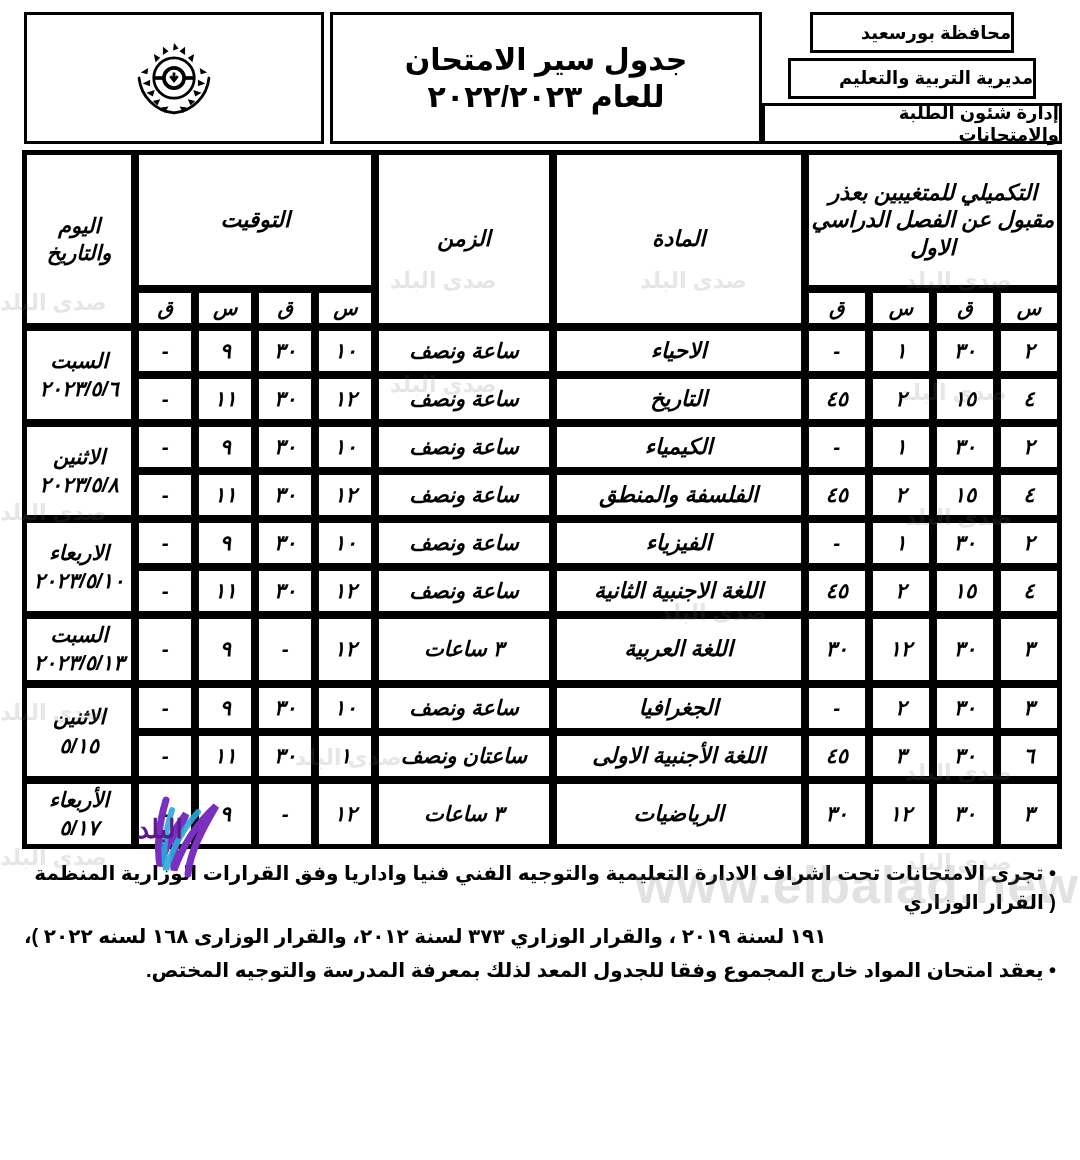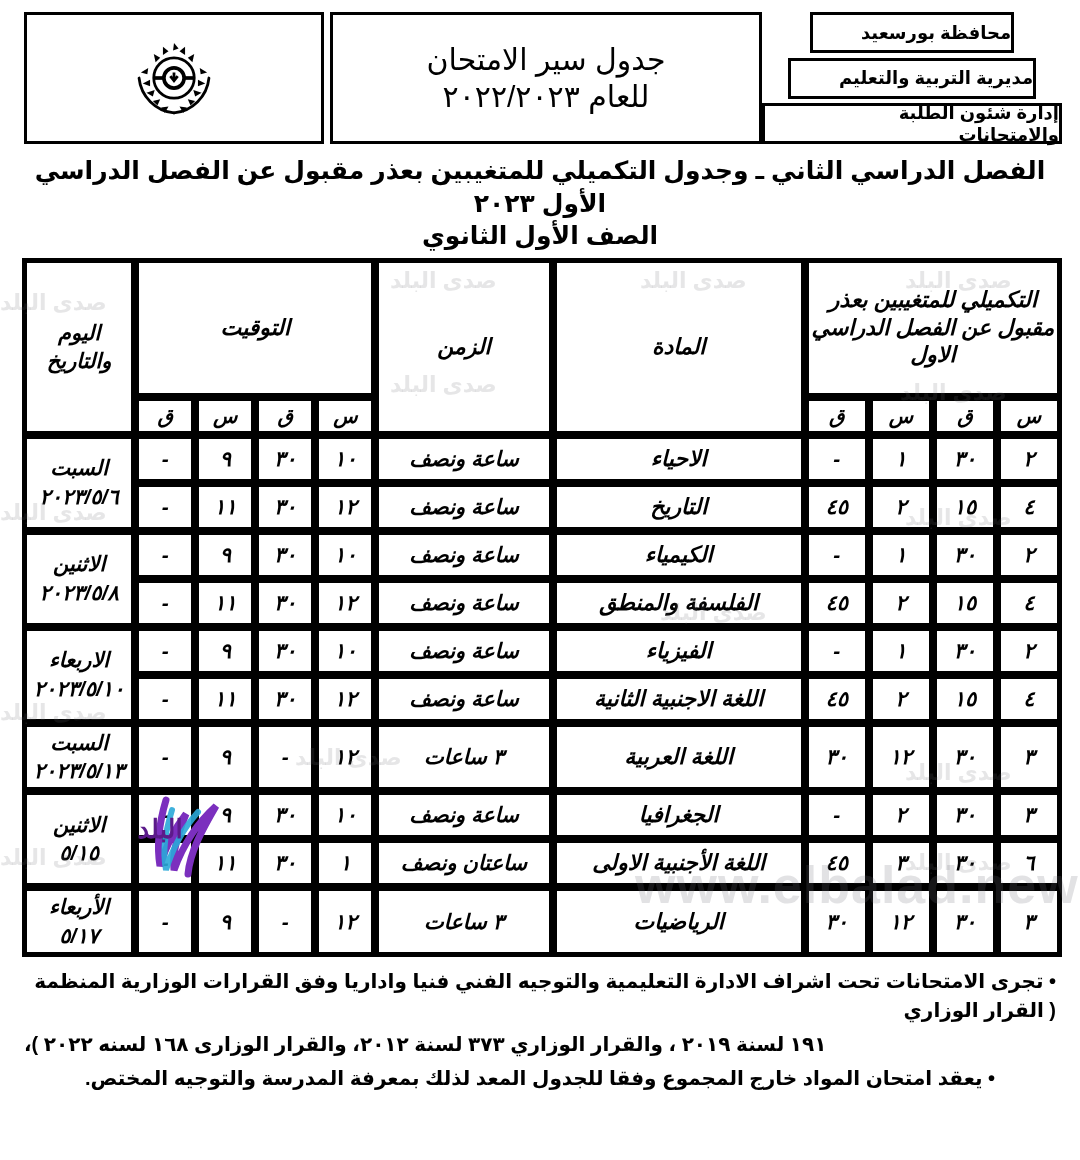--- a/index.html
+++ b/index.html
@@ -45,21 +45,21 @@
     margin-left: 6px;
   }
   .mast-title {
     flex: 1;
     flex-direction: column;
     text-align: center;
     margin-left: 6px;
   }
   .mast-title .t-line {
     font-size: 30px;
-    font-weight: normal;
+    font-weight: bold;
     line-height: 1.25;
     letter-spacing: 0px;
   }
   .mast-right {
     width: 300px;
     display: flex;
     flex-direction: column;
     justify-content: space-between;
     border: none;
   }
@@ -148,21 +148,21 @@
     margin: 10px 6px 0 6px;
     font-weight: bold;
   }
   .note {
     font-size: 20px;
     line-height: 1.45;
     margin-bottom: 5px;
   }
   .note.n1 { text-align: right; }
   .note.n2 { text-align: left; }
-  .note.n3 { text-align: center; }
+  .note.n3 { text-align: right; }
   .note.n4 { text-align: center; }
 
   
   .wm {
     position: absolute;
     color: rgba(105,105,115,0.17);
     font-size: 22px;
     font-weight: bold;
     pointer-events: none;
     white-space: nowrap;
@@ -234,24 +234,20 @@
           <path d="M28 24 l7 4 l-5 5 z"></path>
             <path d="M38 16 l6 5 l-6 4 z"></path>
           <path d="M50 12 l5 6 l-6 2 z"></path>
             <path d="M62 16 l-6 5 l6 4 z"></path>
           <path d="M72 24 l-7 4 l5 5 z"></path>
         </g>
       </svg>
     </div>
   </div>
 
-  <div class="subtitle">
-    <div class="s1">الفصل الدراسي الثاني ـ وجدول التكميلي للمتغيبين بعذر مقبول عن الفصل الدراسي الأول ٢٠٢٣</div>
-    <div class="s2">الصف الأول الثانوي</div>
-  </div>
 
   <table class="sched">
     <colgroup>
       <col class="c-supp">
         <col class="c-supp">
         <col class="c-supp">
         <col class="c-supp">
       <col class="c-subject">
       <col class="c-dur">
       <col class="c-time">

